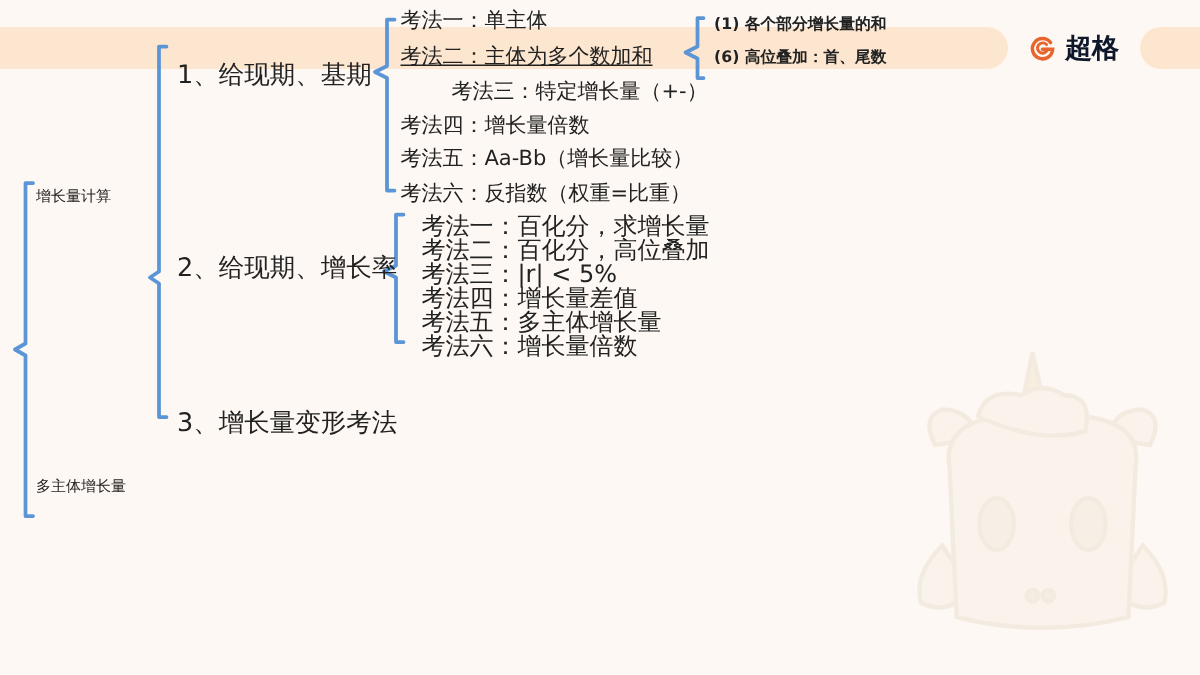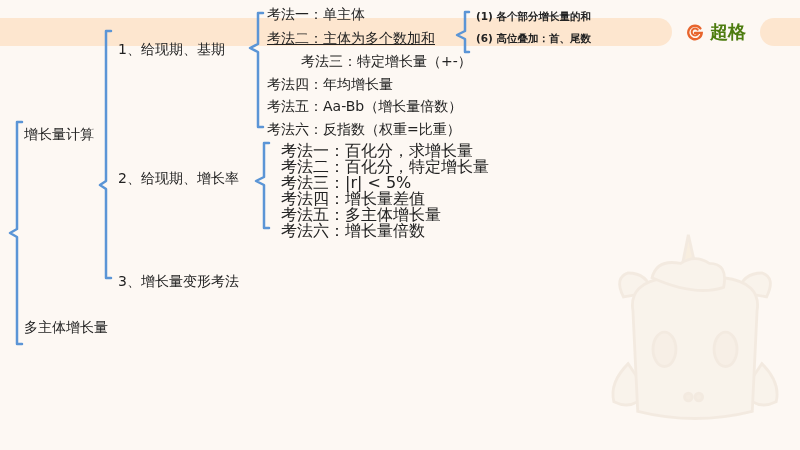--- a/index.html
+++ b/index.html
@@ -14,28 +14,28 @@
       position: absolute; left: 0; top: 18px; width: 672px; height: 28px;
       background: #fde6cf; border-radius: 0 14px 14px 0;
     }
     .band-right {
       position: absolute; left: 760px; top: 18px; width: 60px; height: 28px;
       background: #fde6cf; border-radius: 14px 0 0 14px;
     }
     .logo {
       position: absolute; left: 686px; top: 20px; height: 24px;
       display: flex; align-items: center; gap: 6px;
-      color: #4d7c0f; font-weight: bold; font-size: 18px;
+      color: #0f172a; font-weight: bold; font-size: 18px;
     }
     .logo-icon { width: 18px; height: 18px; }
     .mascot { position: absolute; left: 590px; top: 220px; width: 210px; height: 230px; opacity: 0.55; }
     svg.brackets { position: absolute; left: 0; top: 0; width: 800px; height: 450px; pointer-events: none; }
     .t { position: absolute; white-space: nowrap; line-height: 1; }
-    .l1 { font-size: 14px; }
-    .l2 { font-size: 14px; }
+    .l1 { font-size: 10px; }
+    .l2 { font-size: 17px; }
     .l3 { font-size: 14px; }
     .l3s { font-size: 16px; }
     .l4 { font-size: 10.5px; font-weight: bold; }
   </style>
 </head>
 <body>
 
 <div class="band"></div>
 <div class="band-right"></div>
 
@@ -76,25 +76,25 @@
 <span class="t l1" style="left:24px;top:127px;">增长量计算</span>
 <span class="t l1" style="left:24px;top:320px;">多主体增长量</span>
 
 <span class="t l2" style="left:118px;top:42px;">1、给现期、基期</span>
 <span class="t l2" style="left:118px;top:171px;">2、给现期、增长率</span>
 <span class="t l2" style="left:118px;top:234px;margin-top:40px;">3、增长量变形考法</span>
 
 <span class="t l3" style="left:267px;top:7px;text-align:center;">考法一：单主体</span>
 <span class="t l3" style="left:267px;top:31px;text-decoration:underline;">考法二：主体为多个数加和</span>
 <span class="t l3" style="left:267px;top:54px;margin-left:34px;">考法三：特定增长量（+-）</span>
-<span class="t l3" style="left:267px;top:77px;">考法四：年均增长量</span>
-<span class="t l3" style="left:267px;top:99px;">考法五：Aa-Bb（增长量倍数）</span>
+<span class="t l3" style="left:267px;top:77px;">考法四：增长量倍数</span>
+<span class="t l3" style="left:267px;top:99px;">考法五：Aa-Bb（增长量比较）</span>
 <span class="t l3" style="left:267px;top:122px;">考法六：反指数（权重=比重）</span>
 
 <span class="t l4" style="left:476px;top:11px;">(1) 各个部分增长量的和</span>
 <span class="t l4" style="left:476px;top:33px;">(6) 高位叠加：首、尾数</span>
 
 <span class="t l3s" style="left:281px;top:143px;">考法一：百化分，求增长量</span>
-<span class="t l3s" style="left:281px;top:159px;">考法二：百化分，特定增长量</span>
+<span class="t l3s" style="left:281px;top:159px;">考法二：百化分，高位叠加</span>
 <span class="t l3s" style="left:281px;top:175px;">考法三：|r| &lt; 5%</span>
 <span class="t l3s" style="left:281px;top:191px;">考法四：增长量差值</span>
 <span class="t l3s" style="left:281px;top:207px;">考法五：多主体增长量</span>
 <span class="t l3s" style="left:281px;top:223px;">考法六：增长量倍数</span>
 
 </body></html>

